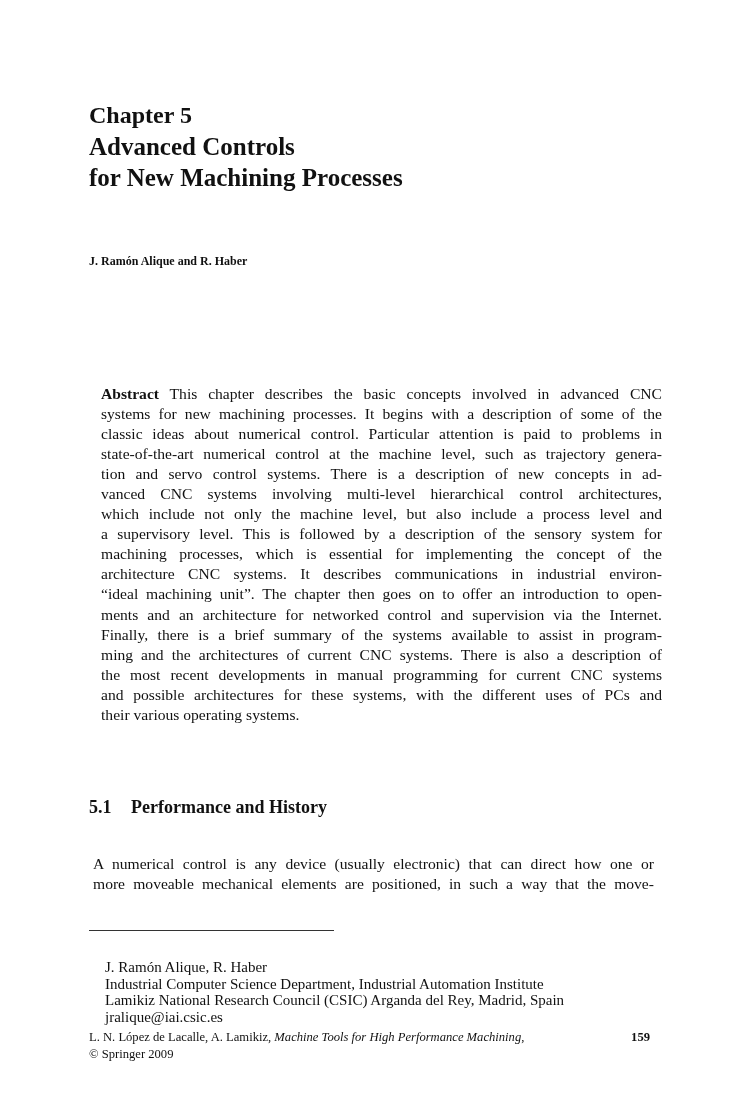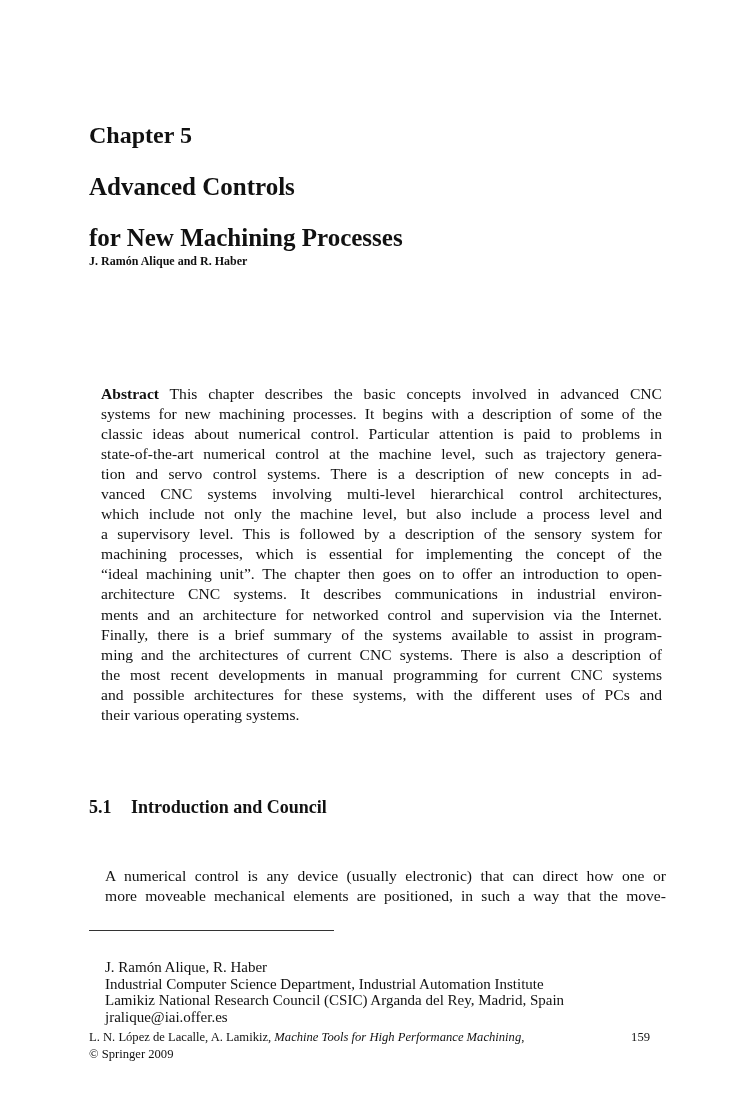--- a/index.html
+++ b/index.html
@@ -26,21 +26,20 @@
       left: 0;
       top: 100px;
       margin: 0;
       font-weight: bold;
       font-size: 25px;
       line-height: 31px;
     }
     .chapter-number, .chapter-title-line {
       display: block;
       white-space: nowrap;
-      margin-top: 20px;
     }
     .chapter-number { font-size: 24px; }
     .chapter-title-line { font-size: 25px; }
     .authors {
       position: absolute;
       left: 0;
       top: 251px;
       margin: 0;
       font-weight: bold;
       font-size: 12px;
@@ -71,21 +70,21 @@
     }
     .section-number {
       display: inline-block;
       width: 42px;
     }
     .intro-paragraph {
       position: absolute;
       left: 0;
       top: 850px;
       width: 561px;
-      margin: 16px;
+      margin: 4px;
       font-size: 15.6px;
       line-height: 20px;
       text-align: justify;
     }
     .footnote-rule {
       position: absolute;
       left: 0;
       top: 930px;
       width: 245px;
       height: 0;
@@ -107,20 +106,21 @@
       width: 561px;
       margin: 0;
       font-size: 12.6px;
       line-height: 16.5px;
     }
     .citation-line { display: block; white-space: nowrap; }
     .page-number {
       position: absolute;
       right: 0;
       top: 0;
+      font-weight: bold;
     }
     .book-title { font-style: italic; }
     .line { display: block; text-align: justify; text-align-last: justify; }
     .line.last { text-align-last: left; }
   </style>
 </head>
 <body>
 
 <div class="page">
 
@@ -135,46 +135,46 @@
   <div class="abstract">
     <span class="line"><span class="abstract-label">Abstract</span> <span>This chapter describes the basic concepts involved in advanced CNC</span></span>
     <span class="line">systems for new machining processes. It begins with a description of some of the</span>
     <span class="line">classic ideas about numerical control. Particular attention is paid to problems in</span>
     <span class="line">state-of-the-art numerical control at the machine level, such as trajectory genera-</span>
     <span class="line">tion and servo control systems. There is a description of new concepts in ad-</span>
     <span class="line">vanced CNC systems involving multi-level hierarchical control architectures,</span>
     <span class="line">which include not only the machine level, but also include a process level and</span>
     <span class="line">a supervisory level. This is followed by a description of the sensory system for</span>
     <span class="line">machining processes, which is essential for implementing the concept of the</span>
+    <span class="line">architecture CNC systems. It describes communications in industrial environ-</span>
     <span class="line">“ideal machining unit”. The chapter then goes on to offer an introduction to open-</span>
-    <span class="line">architecture CNC systems. It describes communications in industrial environ-</span>
     <span class="line">ments and an architecture for networked control and supervision via the Internet.</span>
     <span class="line">Finally, there is a brief summary of the systems available to assist in program-</span>
     <span class="line">ming and the architectures of current CNC systems. There is also a description of</span>
     <span class="line">the most recent developments in manual programming for current CNC systems</span>
     <span class="line">and possible architectures for these systems, with the different uses of PCs and</span>
     <span class="line last">their various operating systems.</span>
   </div>
 
   <h2 class="section-heading">
-    <span class="section-number">5.1</span><span>Introduction and Council</span>
+    <span class="section-number">5.1</span><span>Performance and History</span>
   </h2>
 
   <div class="intro-paragraph">
     <span class="line">A numerical control is any device (usually electronic) that can direct how one or</span>
     <span class="line">more moveable mechanical elements are positioned, in such a way that the move-</span>
   </div>
 
   <div class="footnote-rule"></div>
 
   <div class="affiliation">
     <span>J. Ramón Alique, R. Haber</span>
     <span>Industrial Computer Science Department, Industrial Automation Institute</span>
     <span>Lamikiz National Research Council (CSIC) Arganda del Rey, Madrid, Spain</span>
-    <span>jralique@iai.offer.es</span>
+    <span>jralique@iai.csic.es</span>
   </div>
 
   <div class="citation">
     <span class="citation-line"><span>L. N. López de Lacalle, A. Lamikiz, </span><span class="book-title">Machine Tools for High Performance Machining</span><span>,</span></span>
     <span class="citation-line">© Springer 2009</span>
     <span class="page-number">159</span>
   </div>
 
 </div>
 

